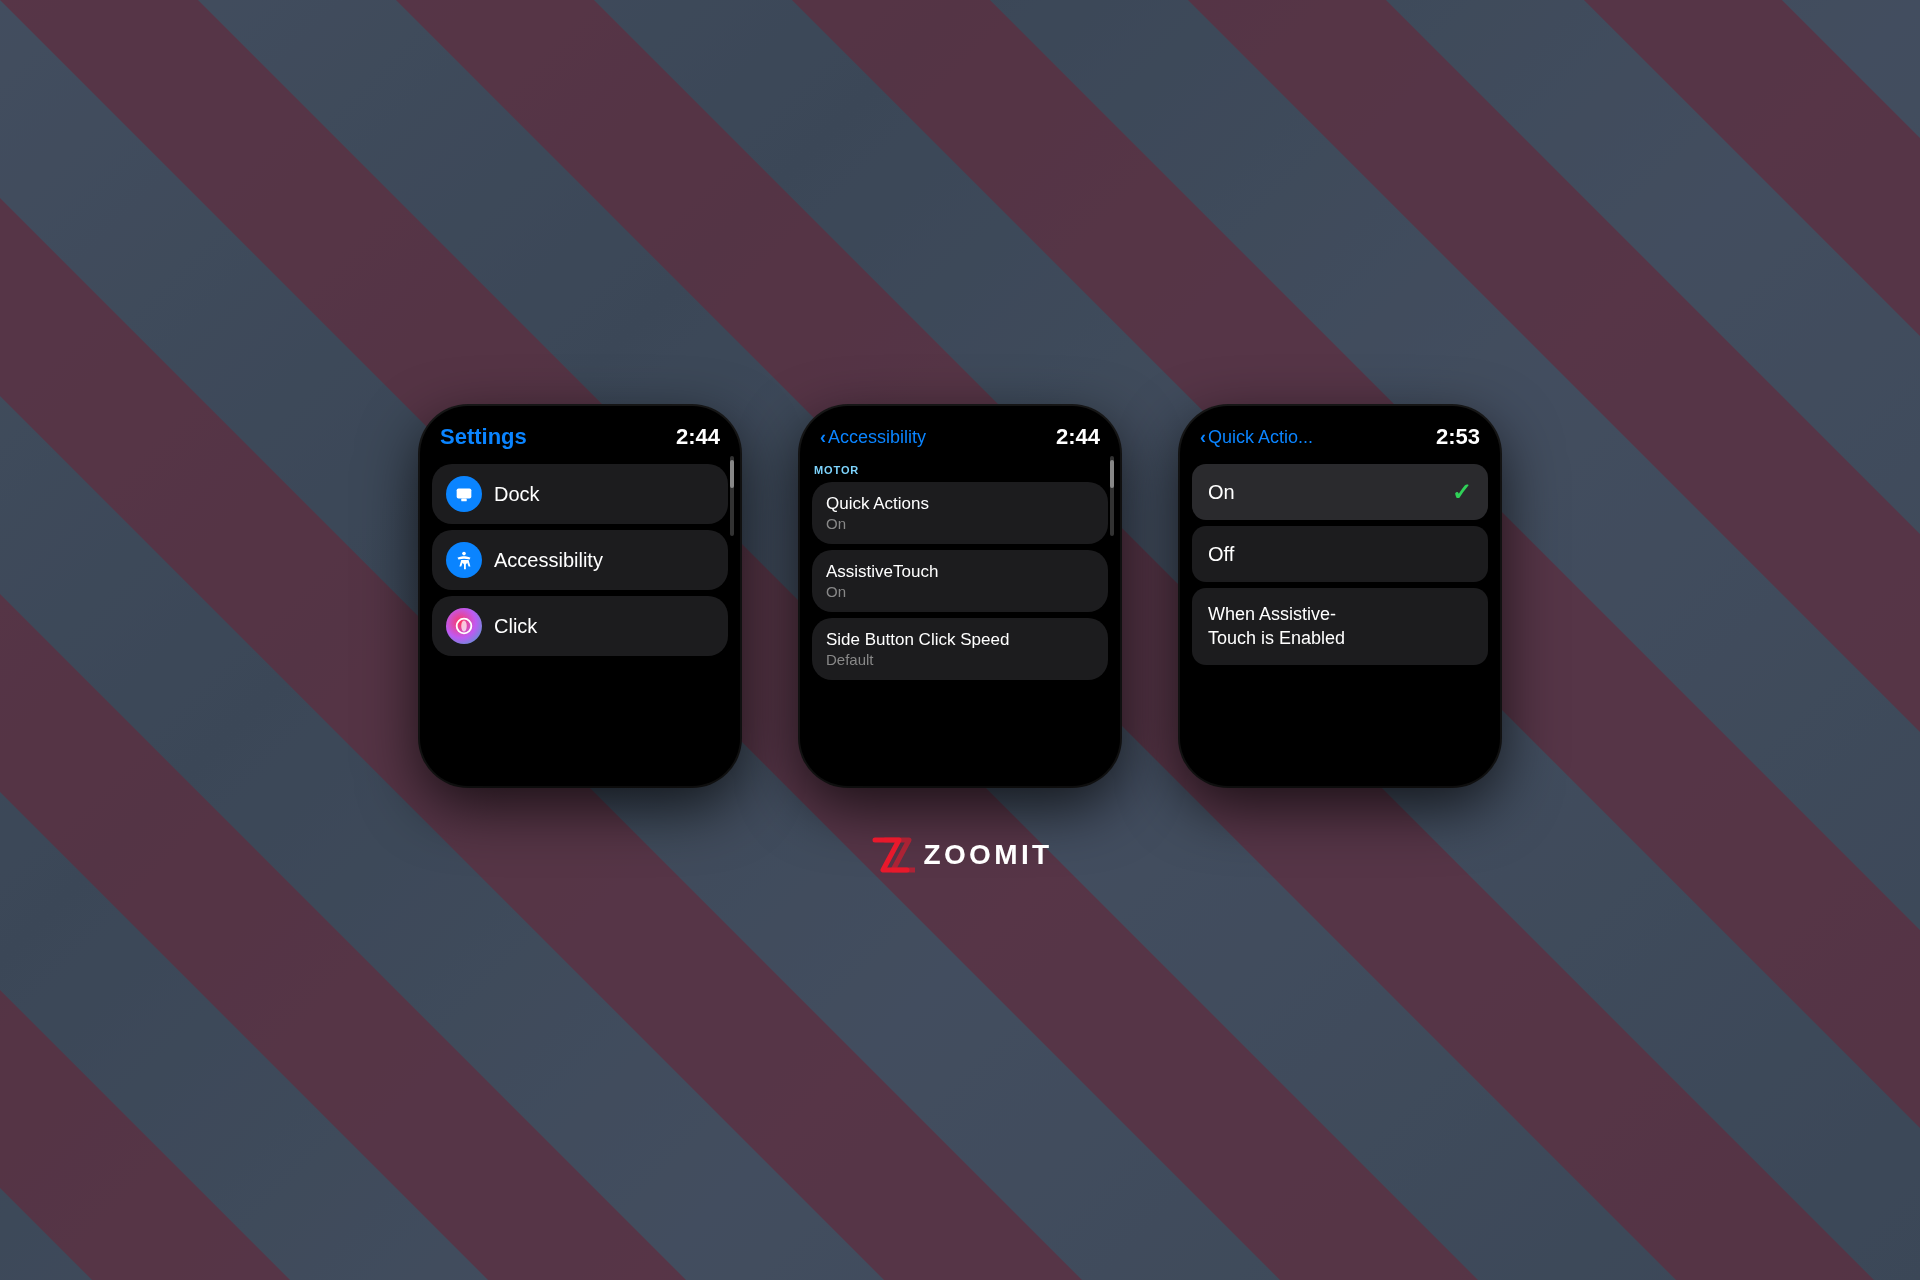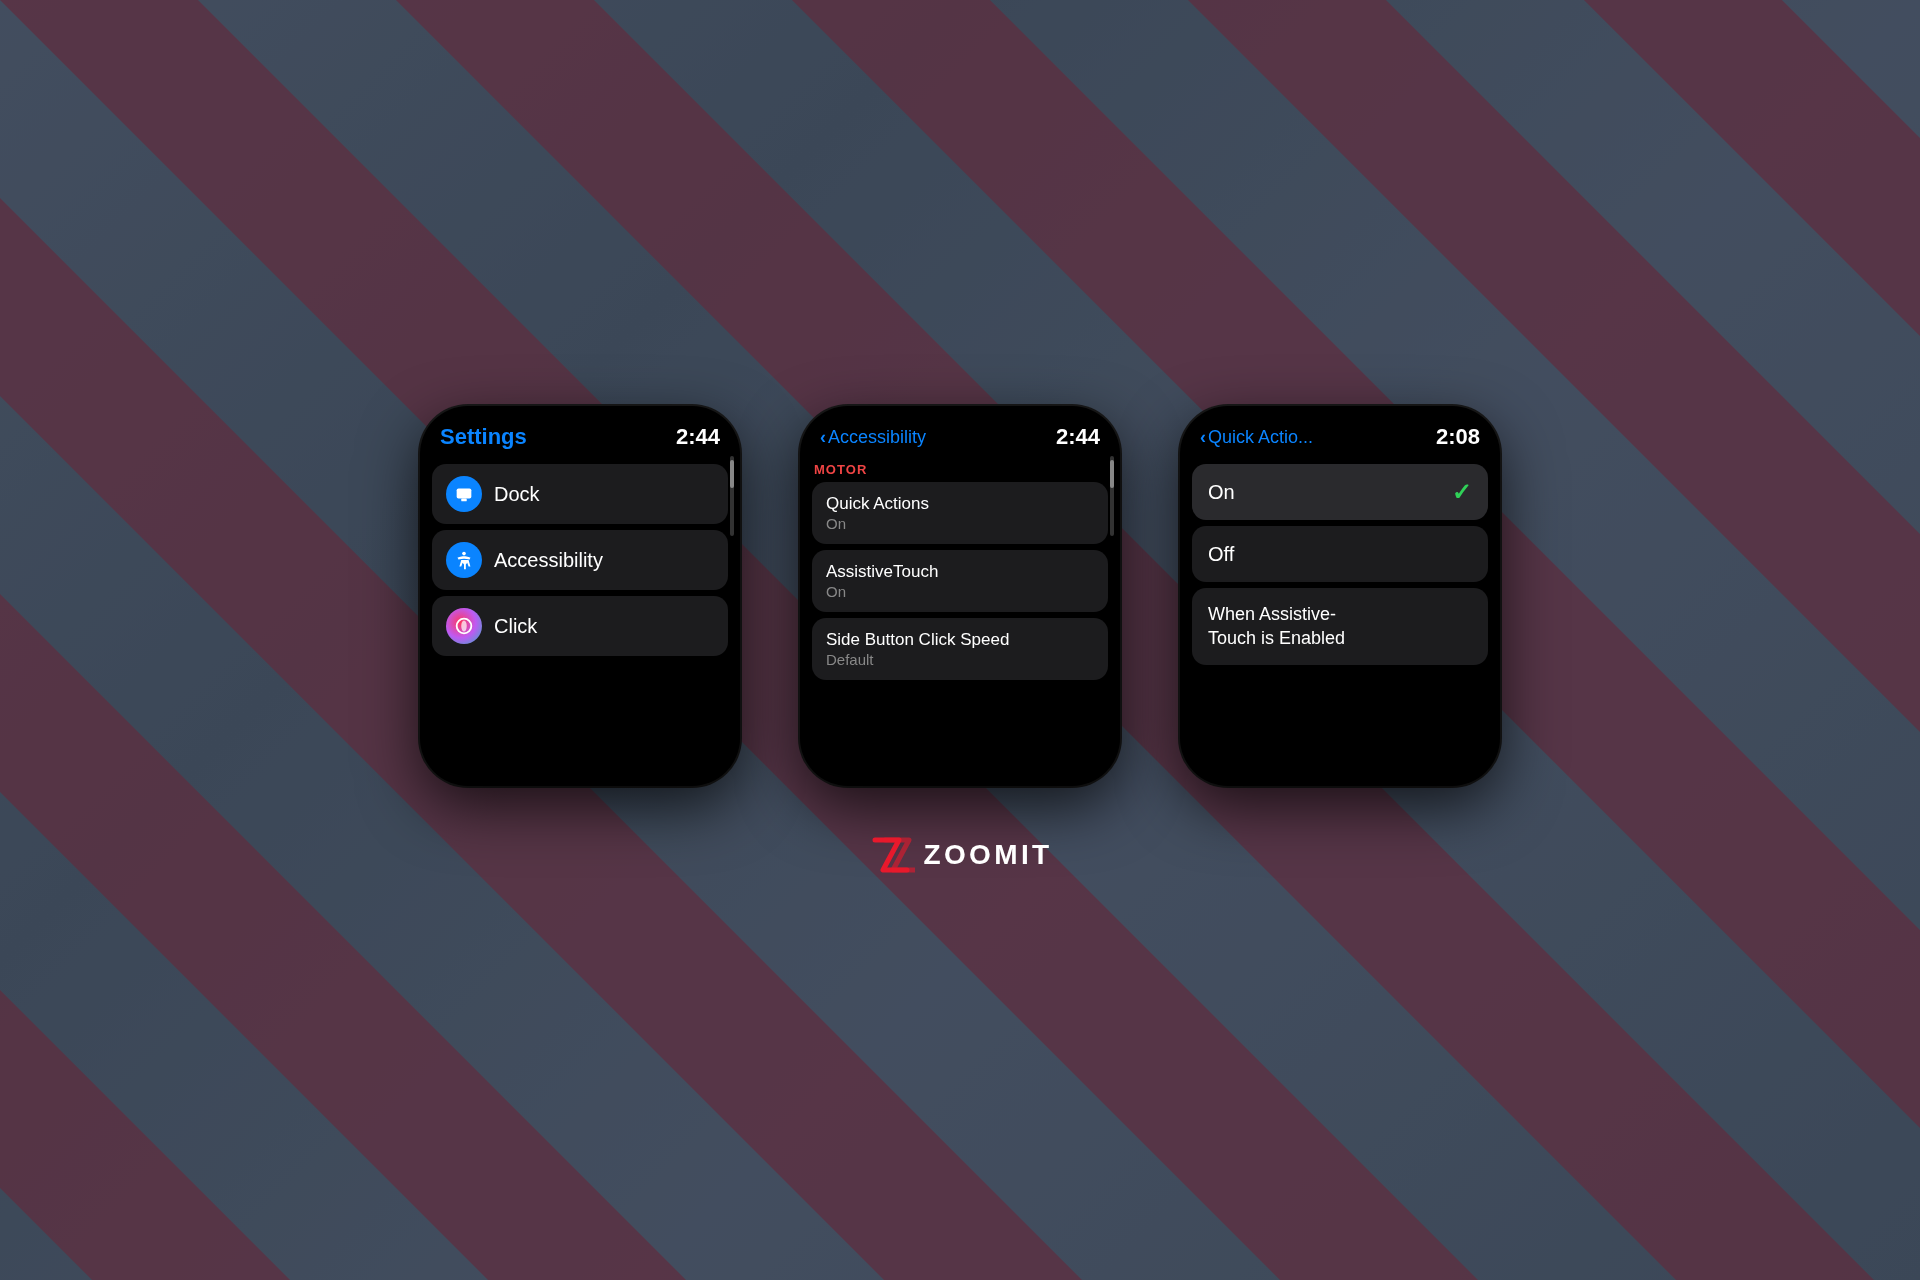--- a/index.html
+++ b/index.html
@@ -107,21 +107,21 @@
       display: flex;
       flex-direction: column;
       gap: 6px;
     }
 
     .menu-item {
       display: flex;
       align-items: center;
       gap: 12px;
       background: #1c1c1e;
-      border-radius: 14px;
+      border-radius: 20px;
       padding: 12px 14px;
       min-height: 56px;
     }
 
     .menu-item-icon {
       width: 36px;
       height: 36px;
       border-radius: 50%;
       display: flex;
       align-items: center;
@@ -138,22 +138,22 @@
     .icon-sounds { background: #ff3b30; }
 
     .menu-item-label {
       color: #fff;
       font-size: 20px;
       font-weight: 500;
     }
 
     
     .section-label {
-      color: #ef4444;
-      font-size: 13px;
+      color: #7dd3fc;
+      font-size: 11px;
       font-weight: 600;
       letter-spacing: 0.08em;
       padding: 6px 14px 4px 14px;
       text-transform: uppercase;
     }
 
     .menu-item-group {
       display: flex;
       flex-direction: column;
     }
@@ -348,21 +348,21 @@
       </div>
     </div>
   </div>
 
   <div class="watch-screen">
     <div class="screen-header">
       <div class="back-btn">
         <span class="back-chevron">‹</span>
         <span>Quick Actio...</span>
       </div>
-      <span class="screen-time">2:08</span>
+      <span class="screen-time">2:53</span>
     </div>
     <div class="option-list">
 
       <div class="option-item selected">
         <span class="option-label">On</span>
         <span class="checkmark">✓</span>
       </div>
 
       <div class="option-item">
         <span class="option-label">Off</span>

